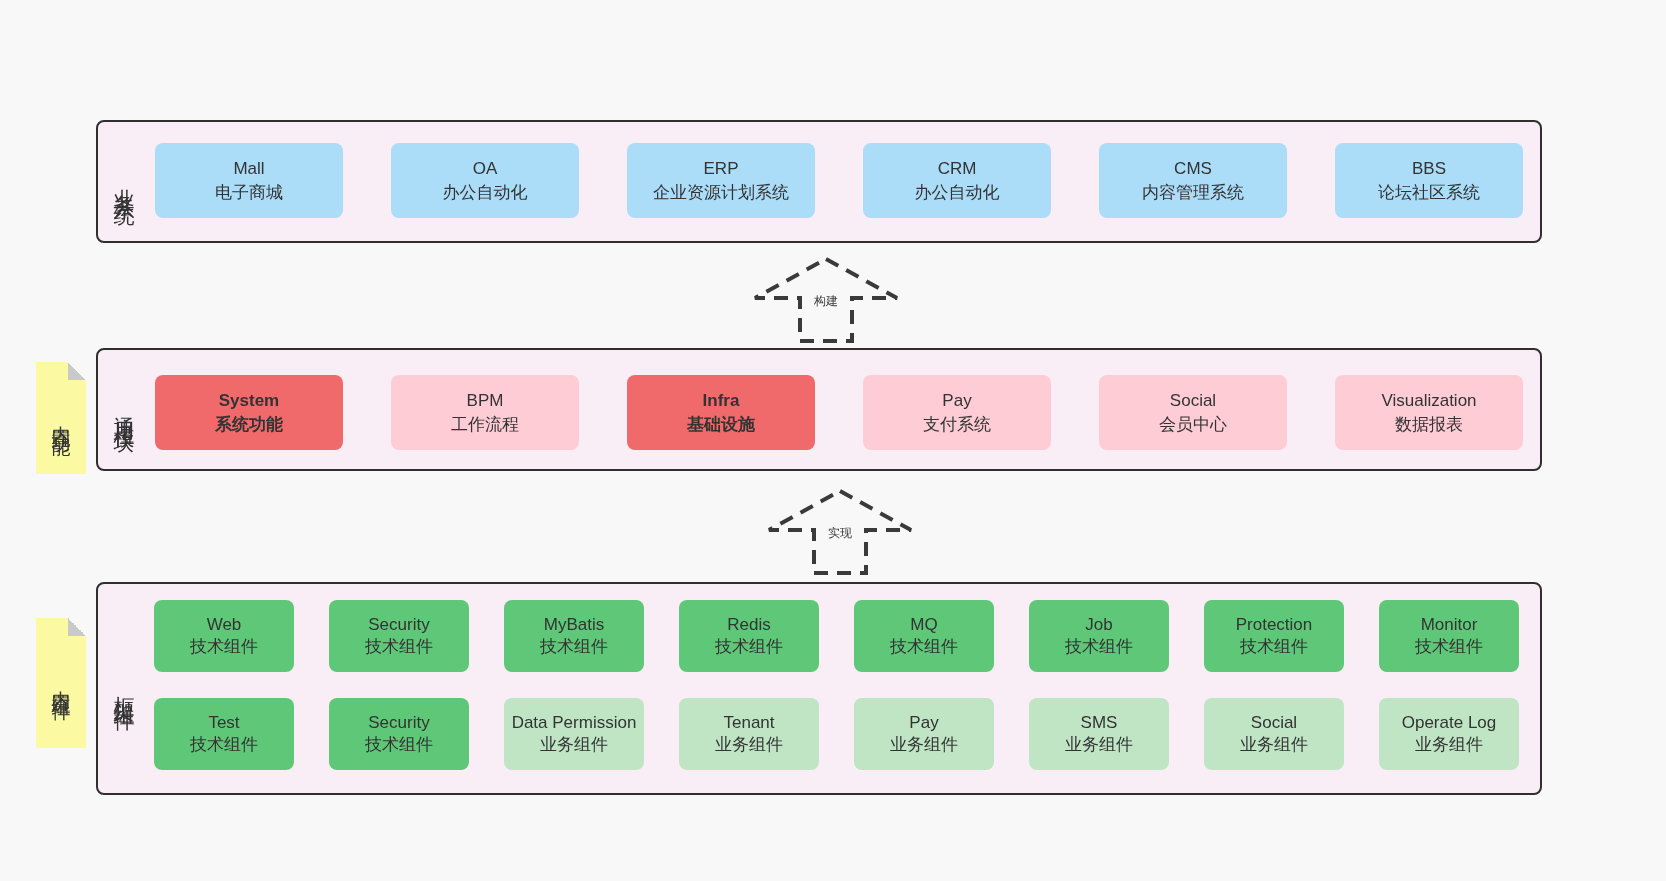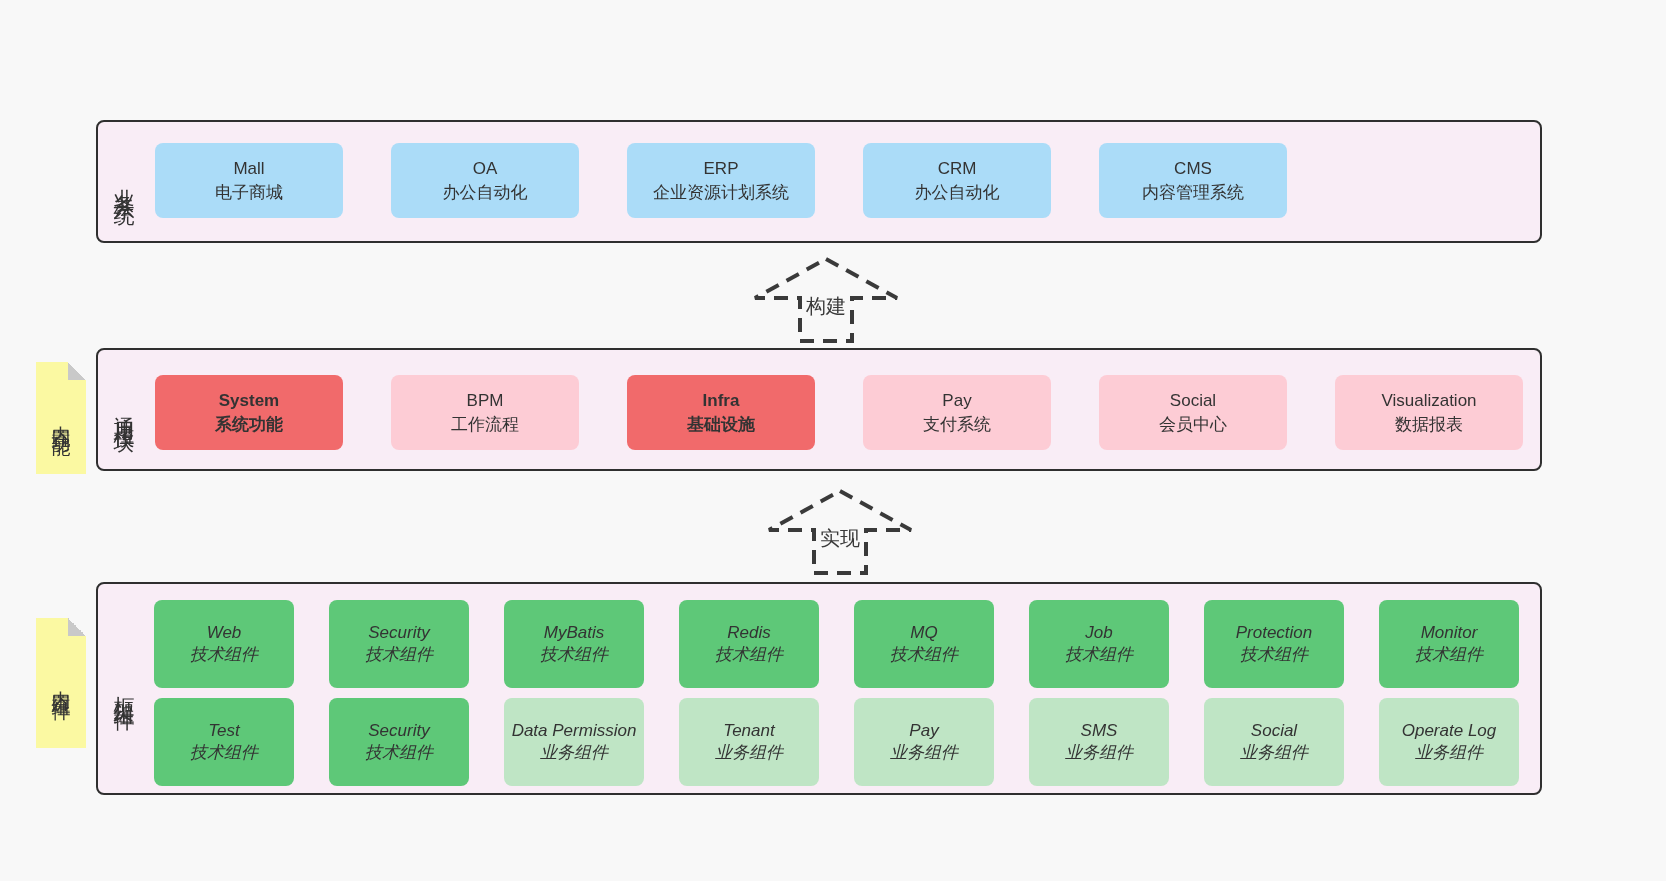--- a/index.html
+++ b/index.html
@@ -30,21 +30,21 @@
   #panel-business .boxrow{top:21px;}
   #panel-modules .boxrow{top:25px;}
   #panel-framework .row1{top:16px;}
   #panel-framework .row2{top:114px;justify-content:flex-end;}
   .box{
     box-sizing:border-box;border-radius:8px;display:flex;flex-direction:column;
     align-items:center;justify-content:center;text-align:center;
     font-size:17px;line-height:24px;color:var(--text);
   }
   .six .box{width:188px;height:75px;}
-  .eight .box{width:140px;height:88px;line-height:22px;font-style:italic;}
+  .eight .box{width:140px;height:72px;line-height:22px;}
   .box.blue{background:var(--blue);}
   .box.red{background:var(--red);font-weight:bold;}
   .box.pink{background:var(--pink);}
   .box.green{background:var(--green);}
   .box.lightgreen{background:var(--light-green);}
   .note{
     position:absolute;left:36px;width:50px;background:var(--yellow);
     display:flex;align-items:center;justify-content:center;
   }
   .note::after{
@@ -59,21 +59,21 @@
   }
   .arrow{position:absolute;width:150px;height:88px;}
   #arrow-build{left:751px;top:256px;}
   #arrow-implement{left:765px;top:488px;}
   .arrow svg{display:block;width:150px;height:88px;}
   .arrow-shape{
     fill:none;stroke:#3a3a3a;stroke-width:4;stroke-dasharray:14 9;stroke-linejoin:miter;
   }
   .arrow-label{
     position:absolute;left:50%;top:36px;transform:translateX(-50%);
-    background:var(--canvas-bg);padding:1px 4px;font-size:20px;color:#3a3a3a;white-space:nowrap;
+    background:var(--canvas-bg);padding:1px 4px;font-size:12px;color:#3a3a3a;white-space:nowrap;
   }
 </style>
 </head>
 <body>
 
 <div class="stage">
 
   <section class="panel" id="panel-business">
     <div class="vlabel">业务系统</div>
     <div class="boxrow six">
@@ -89,20 +89,24 @@
         <div>ERP</div>
         <div>企业资源计划系统</div>
       </div>
       <div class="box blue">
         <div>CRM</div>
         <div>办公自动化</div>
       </div>
       <div class="box blue">
         <div>CMS</div>
         <div>内容管理系统</div>
+      </div>
+      <div class="box blue">
+        <div>BBS</div>
+        <div>论坛社区系统</div>
       </div>
     </div>
   </section>
 
   <div class="arrow" id="arrow-build">
     <svg viewBox="0 0 150 88">
       <polygon class="arrow-shape" points="75,3 146,42 101,42 101,85 49,85 49,42 4,42"></polygon>
     </svg>
     <div class="arrow-label">构建</div>
   </div>

